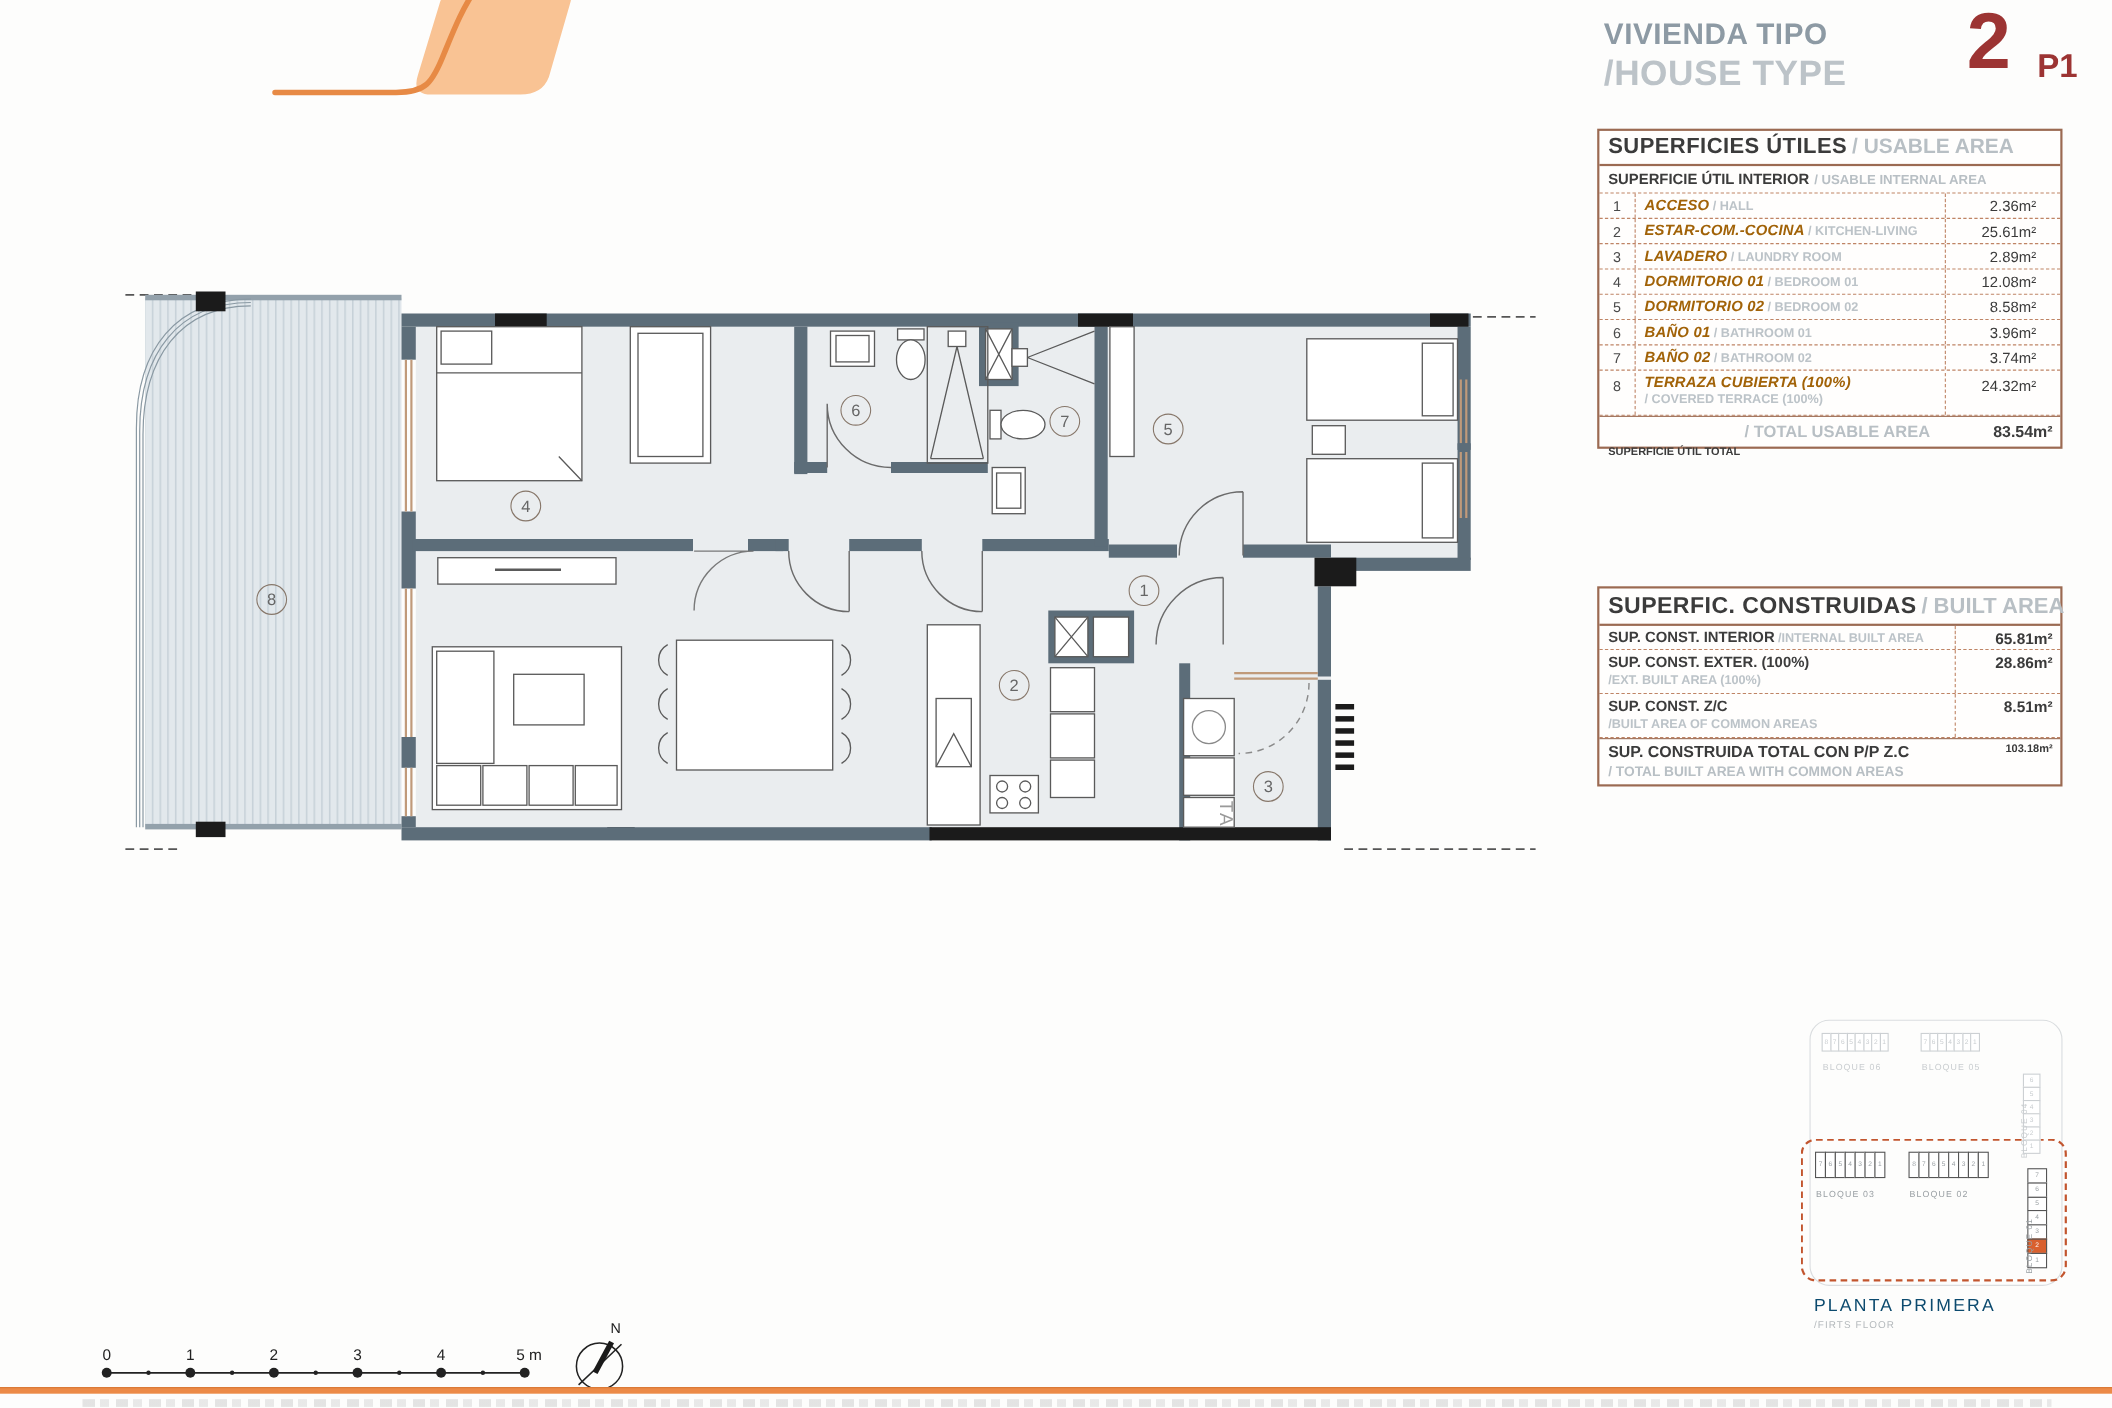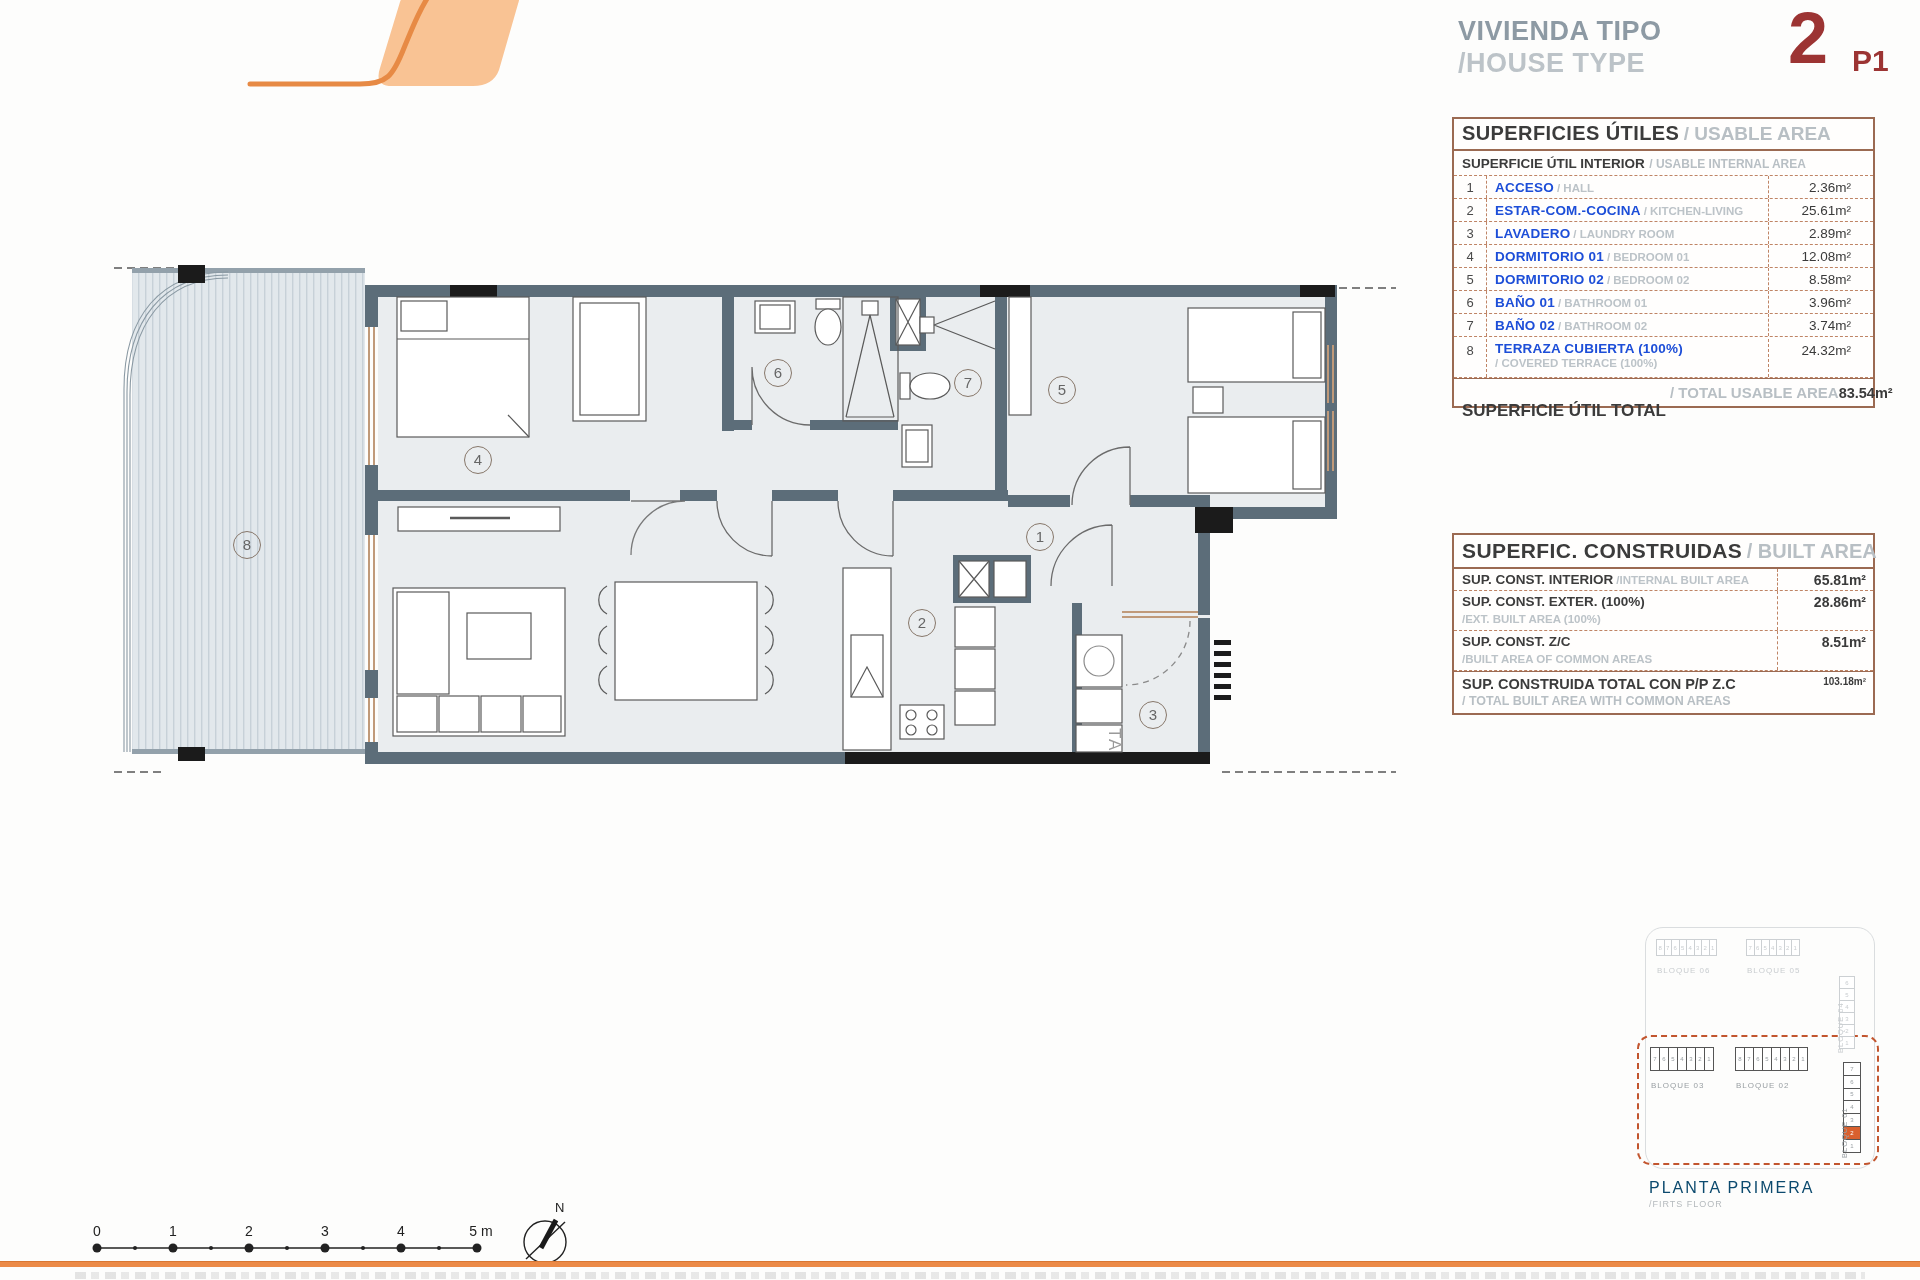--- a/index.html
+++ b/index.html
@@ -1,42 +1,42 @@
 <!DOCTYPE html>
 <html><head>
 <meta charset="utf-8">
 <style>
   html,body{margin:0;padding:0;background:#fff;}
   #page{position:relative;width:1920px;height:1280px;background:#fdfdfc;overflow:hidden;
         font-family:"Liberation Sans",sans-serif;color:#3b3b3b;}
   .abs{position:absolute;}
   
   #title-es{left:1458px;top:16px;font-size:27px;font-weight:700;color:#8d9aa4;letter-spacing:.5px;}
-  #title-en{left:1458px;top:48px;font-size:27px;font-weight:700;color:#bcc3c8;letter-spacing:.5px;}
+  #title-en{left:1458px;top:48px;font-size:32px;font-weight:700;color:#bcc3c8;letter-spacing:.5px;}
   #type-num{left:1788px;top:2px;font-size:72px;font-weight:700;color:#9c3433;line-height:1;}
   #type-floor{left:1852px;top:44px;font-size:30px;font-weight:700;color:#9c3433;}
   
   .areatable{position:absolute;width:423px;border:2px solid #9b6a52;background:#fffefd;box-sizing:border-box;}
   .t-head{border-bottom:2px solid #9b6a52;padding:3px 8px 4px 8px;white-space:nowrap;}
   .t-head .es{font-size:20px;font-weight:700;color:#3b3b3b;letter-spacing:.4px;}
   .t-head .en{font-size:19px;font-weight:700;color:#b8bfc4;}
   .t-sub{padding:3px 8px;border-bottom:1px dashed #bf8465;white-space:nowrap;}
   .t-sub .es{font-size:13.5px;font-weight:700;color:#3b3b3b;}
   .t-sub .en{font-size:12px;font-weight:700;color:#b8bfc4;}
   .u-row{display:flex;align-items:center;height:23px;border-bottom:1px dashed #bf8465;box-sizing:border-box;}
   .u-row.tall{height:41px;align-items:flex-start;padding-top:2px;}
   .u-num{width:32px;text-align:center;font-size:13px;color:#4a4a4a;border-right:1px dashed #bf8465;align-self:stretch;display:flex;align-items:center;justify-content:center;}
   .u-name{flex:1;padding-left:8px;overflow:hidden;white-space:nowrap;}
-  .u-name .es{font-size:13.5px;font-weight:600;color:#1d4ed8;letter-spacing:.2px;}
+  .u-name .es{font-size:13.5px;font-weight:600;color:#a16207;letter-spacing:.2px;font-style:italic;}
   .u-name .en{font-size:11.5px;font-weight:600;color:#bcc3c8;margin-left:3px;}
   .u-name .en2{display:block;font-size:11.5px;font-weight:600;color:#bcc3c8;}
   .u-val{width:82px;text-align:right;padding-right:22px;font-size:13.5px;color:#3a3a3a;border-left:1px dashed #bf8465;align-self:stretch;display:flex;align-items:center;justify-content:flex-end;}
   .tall .u-num,.tall .u-val{align-items:flex-start;padding-top:4px;}
   .t-total{display:flex;align-items:center;height:27px;border-top:1.5px solid #9b6a52;padding:0 7px 0 8px;white-space:nowrap;}
-  .t-total .es{font-size:17px;font-weight:700;color:#3b3b3b;margin-top:37px;}
+  .t-total .es{font-size:10px;font-weight:700;color:#3b3b3b;margin-top:37px;}
   .t-total .en{font-size:15px;font-weight:700;color:#b8bfc4;margin-left:4px;}
   .t-total .val{margin-left:auto;font-size:14.5px;font-weight:700;color:#3b3b3b;}
   .b-row{display:flex;border-bottom:1px dashed #bf8465;box-sizing:border-box;}
   .b-name{flex:1;padding:3px 0 3px 8px;}
   .b-name .es{display:block;font-size:13.5px;font-weight:600;color:#3c3c3c;white-space:nowrap;}
   .b-name .en{font-size:11.5px;font-weight:600;color:#bcc3c8;white-space:nowrap;}
   .b-name .en-inline{margin-left:3px;}
   .b-val{width:88px;text-align:right;padding:3px 7px 0 0;font-size:14px;font-weight:700;color:#3a3a3a;border-left:1px dashed #bf8465;}
   .b-total{padding:4px 14px 5px 8px;border-top:1.5px solid #9b6a52;position:relative;}
   .b-total .es{font-size:14.5px;font-weight:700;color:#3b3b3b;display:block;}

